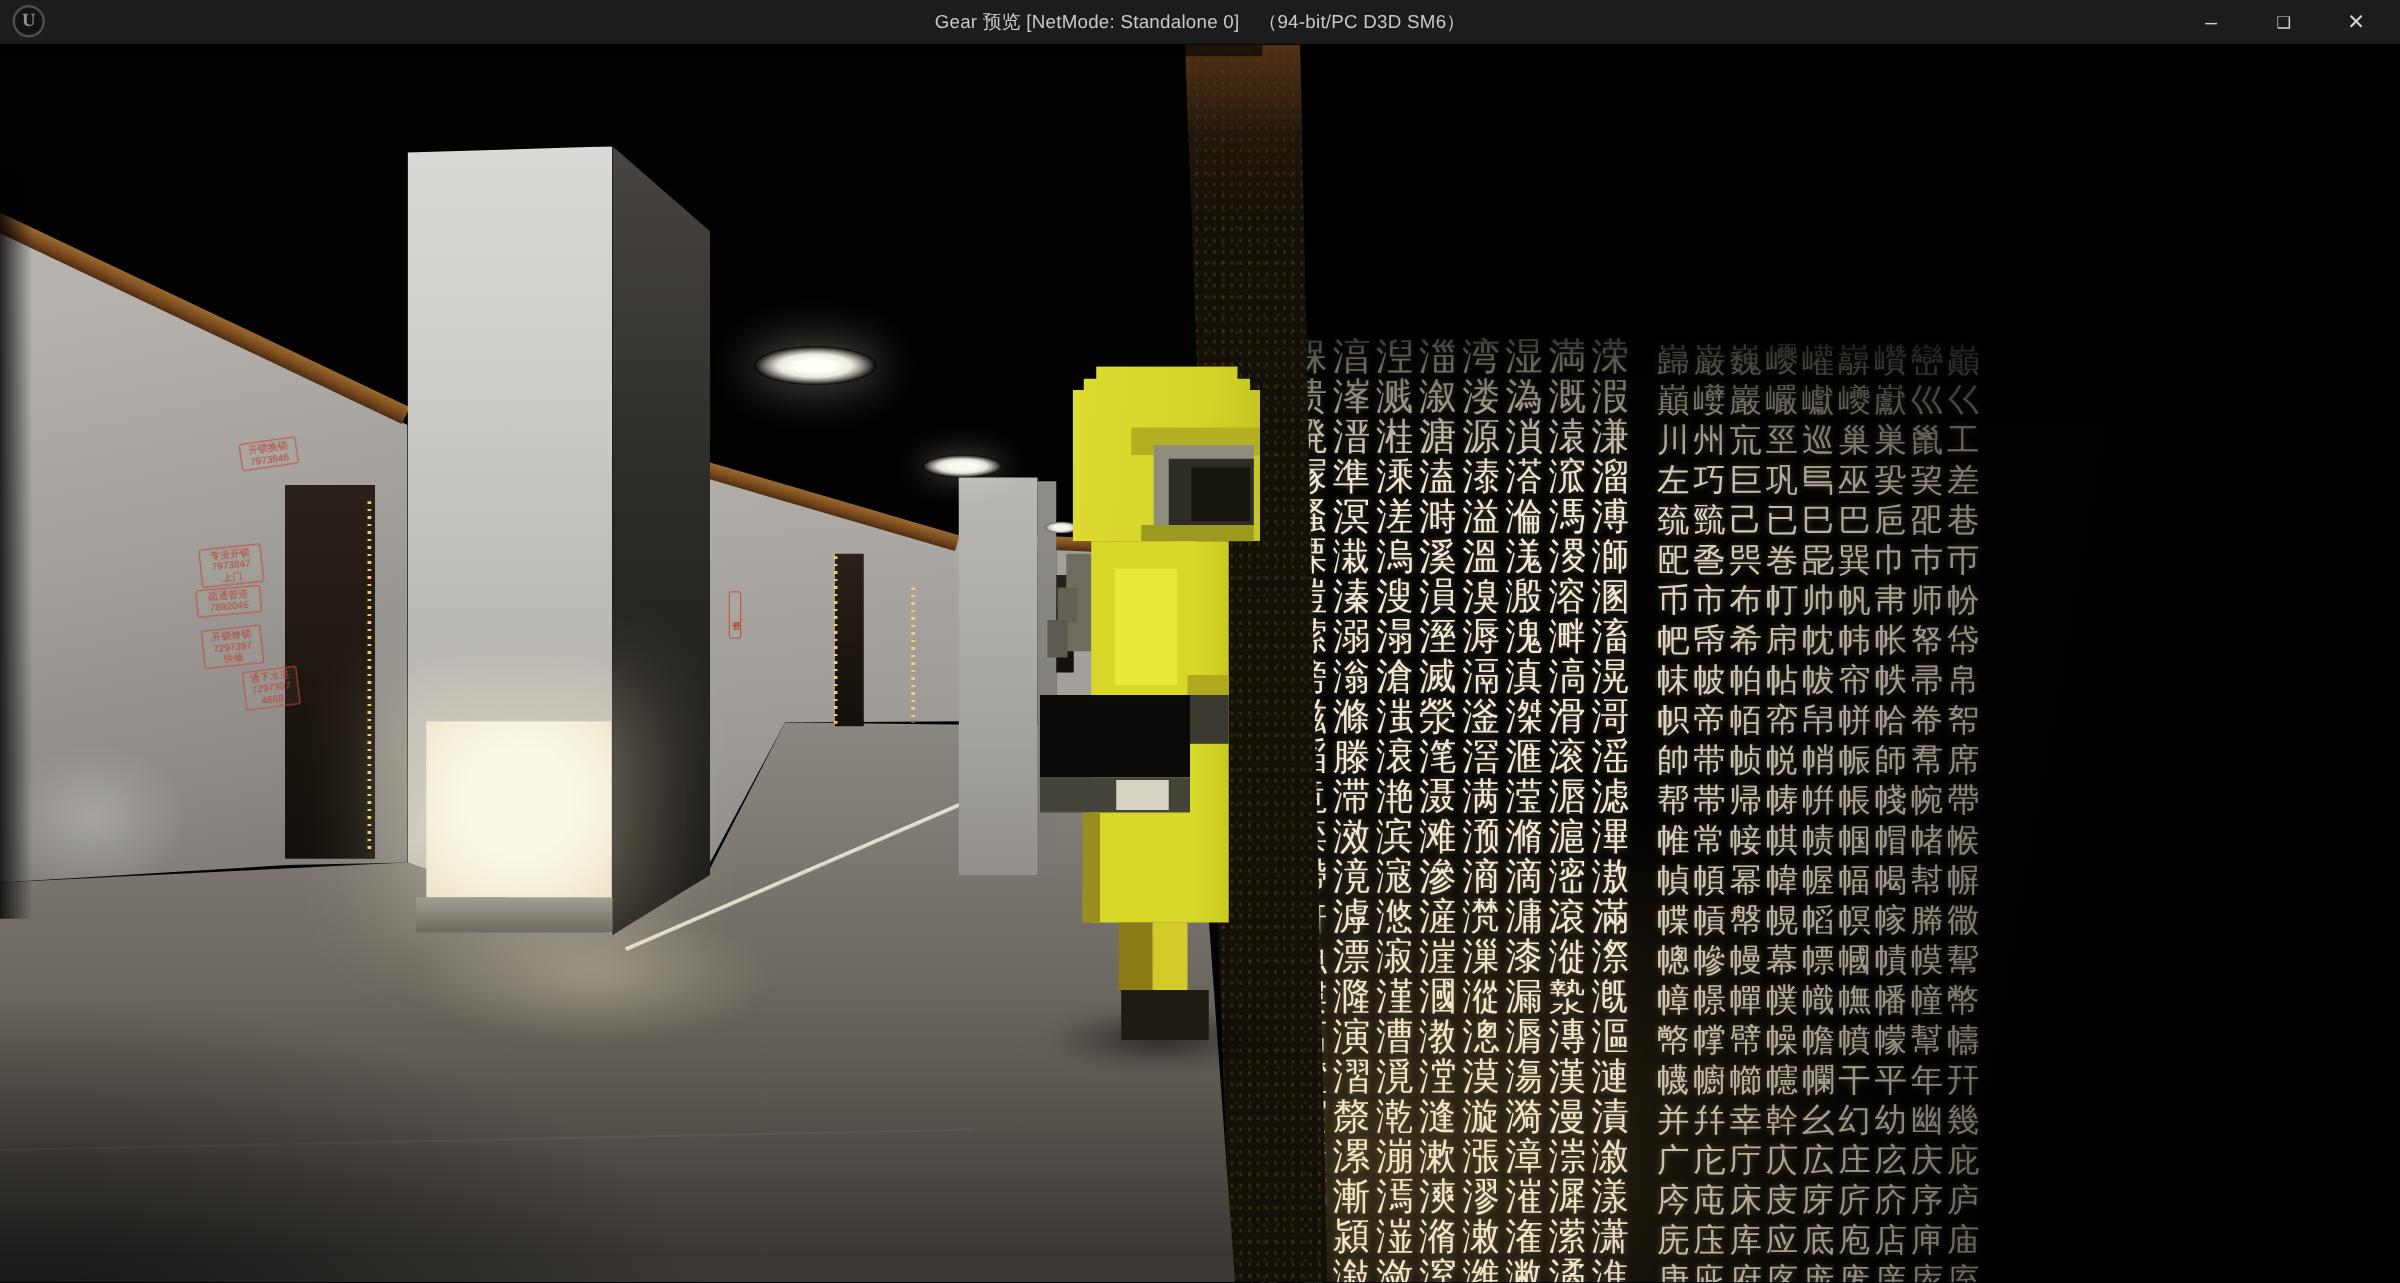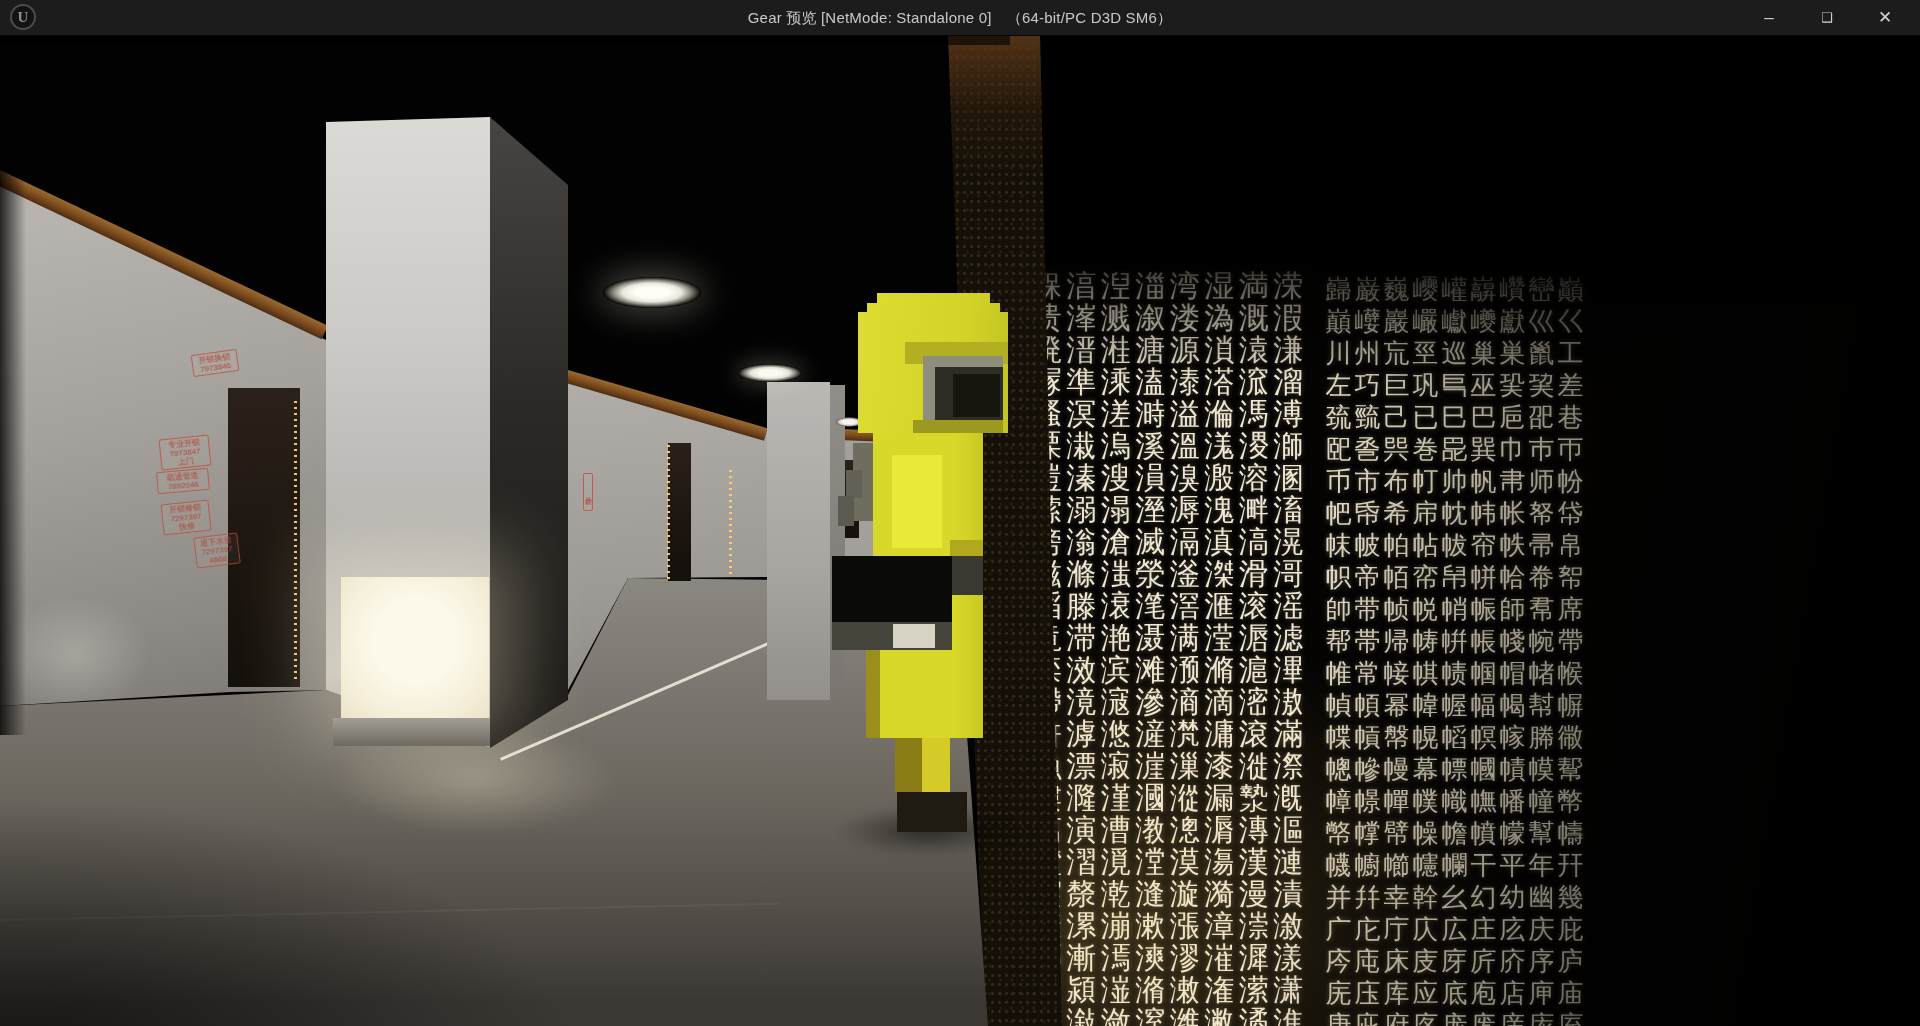--- a/index.html
+++ b/index.html
@@ -771,21 +771,21 @@
 
     <div class="abs vig-bl"></div>
     <div class="abs vig-left"></div>
     <div class="abs vig-top"></div>
   </div>
 
   <div class="titlebar">
     <div class="ue-logo">
       <span>U</span>
     </div>
-    <div class="title-text">Gear 预览 [NetMode: Standalone 0]　（64-bit/PC D3D SM6）</div>
+    <div class="title-text">Gear 预览 [NetMode: Standalone 0]　（94-bit/PC D3D SM6）</div>
     <div class="winbtns">
       <div class="winbtn">–</div>
       <div class="winbtn max">❑</div>
       <div class="winbtn">✕</div>
     </div>
   </div>
 
 </div>
 
 </body></html>

